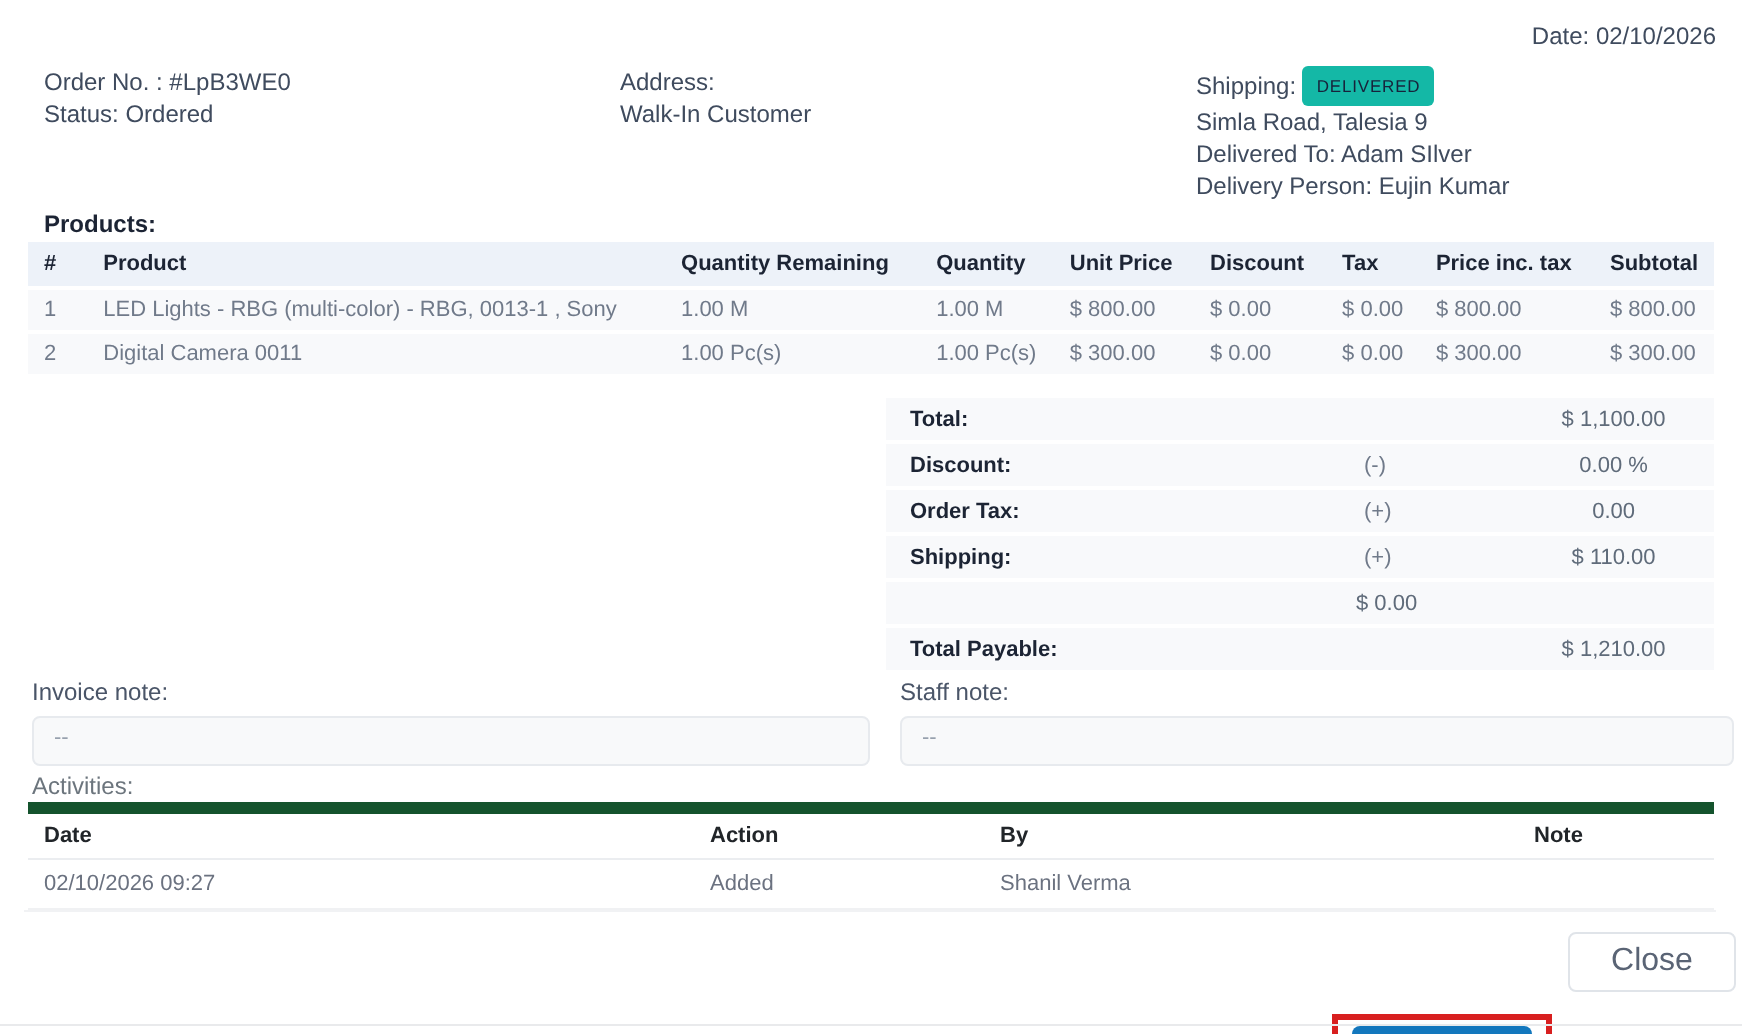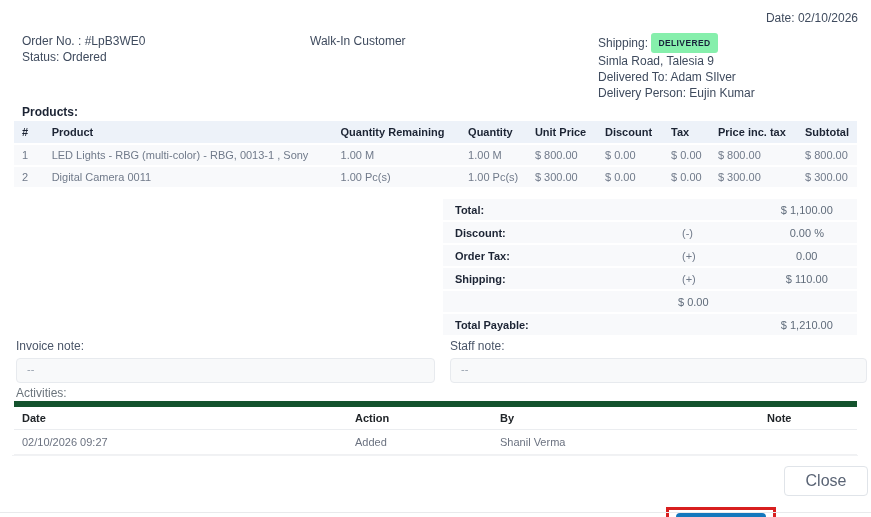--- a/index.html
+++ b/index.html
@@ -19,22 +19,22 @@
   }
 
   
   .info-row {
     position: absolute; top: 33px; left: 22px; right: 13px;
     display: grid; grid-template-columns: 288px 288px 1fr;
     font-size: 12px; line-height: 16px; color: #3f4b5e;
   }
   .info-col div { white-space: nowrap; }
   .badge {
-    display: inline-block; background: #86efac; color: #17223b;
-    font-size: 8.5px; font-weight: bold; letter-spacing: .4px;
+    display: inline-block; background: #14b8a6; color: #17223b;
+    font-size: 8.5px; font-weight: normal; letter-spacing: .4px;
     padding: 2px 7px 2px; border-radius: 3px; vertical-align: 1px;
   }
 
   
   .products-label {
     position: absolute; top: 105px; left: 22px;
     font-size: 12px; font-weight: bold; color: #1c2434;
   }
   table.products {
     position: absolute; top: 119px; left: 14px; width: 843px;
@@ -127,20 +127,21 @@
 <div class="page">
 
   <div class="date-line">Date: 02/10/2026</div>
 
   <div class="info-row">
     <div class="info-col">
       <div>Order No. : #LpB3WE0</div>
       <div>Status: Ordered</div>
     </div>
     <div class="info-col">
+      <div>Address:</div>
       <div>Walk-In Customer</div>
     </div>
     <div class="info-col">
       <div>
         <span>Shipping:</span>
         <span class="badge">DELIVERED</span>
       </div>
       <div>Simla Road, Talesia 9</div>
       <div>Delivered To: Adam SIlver</div>
       <div>Delivery Person: Eujin Kumar</div>

